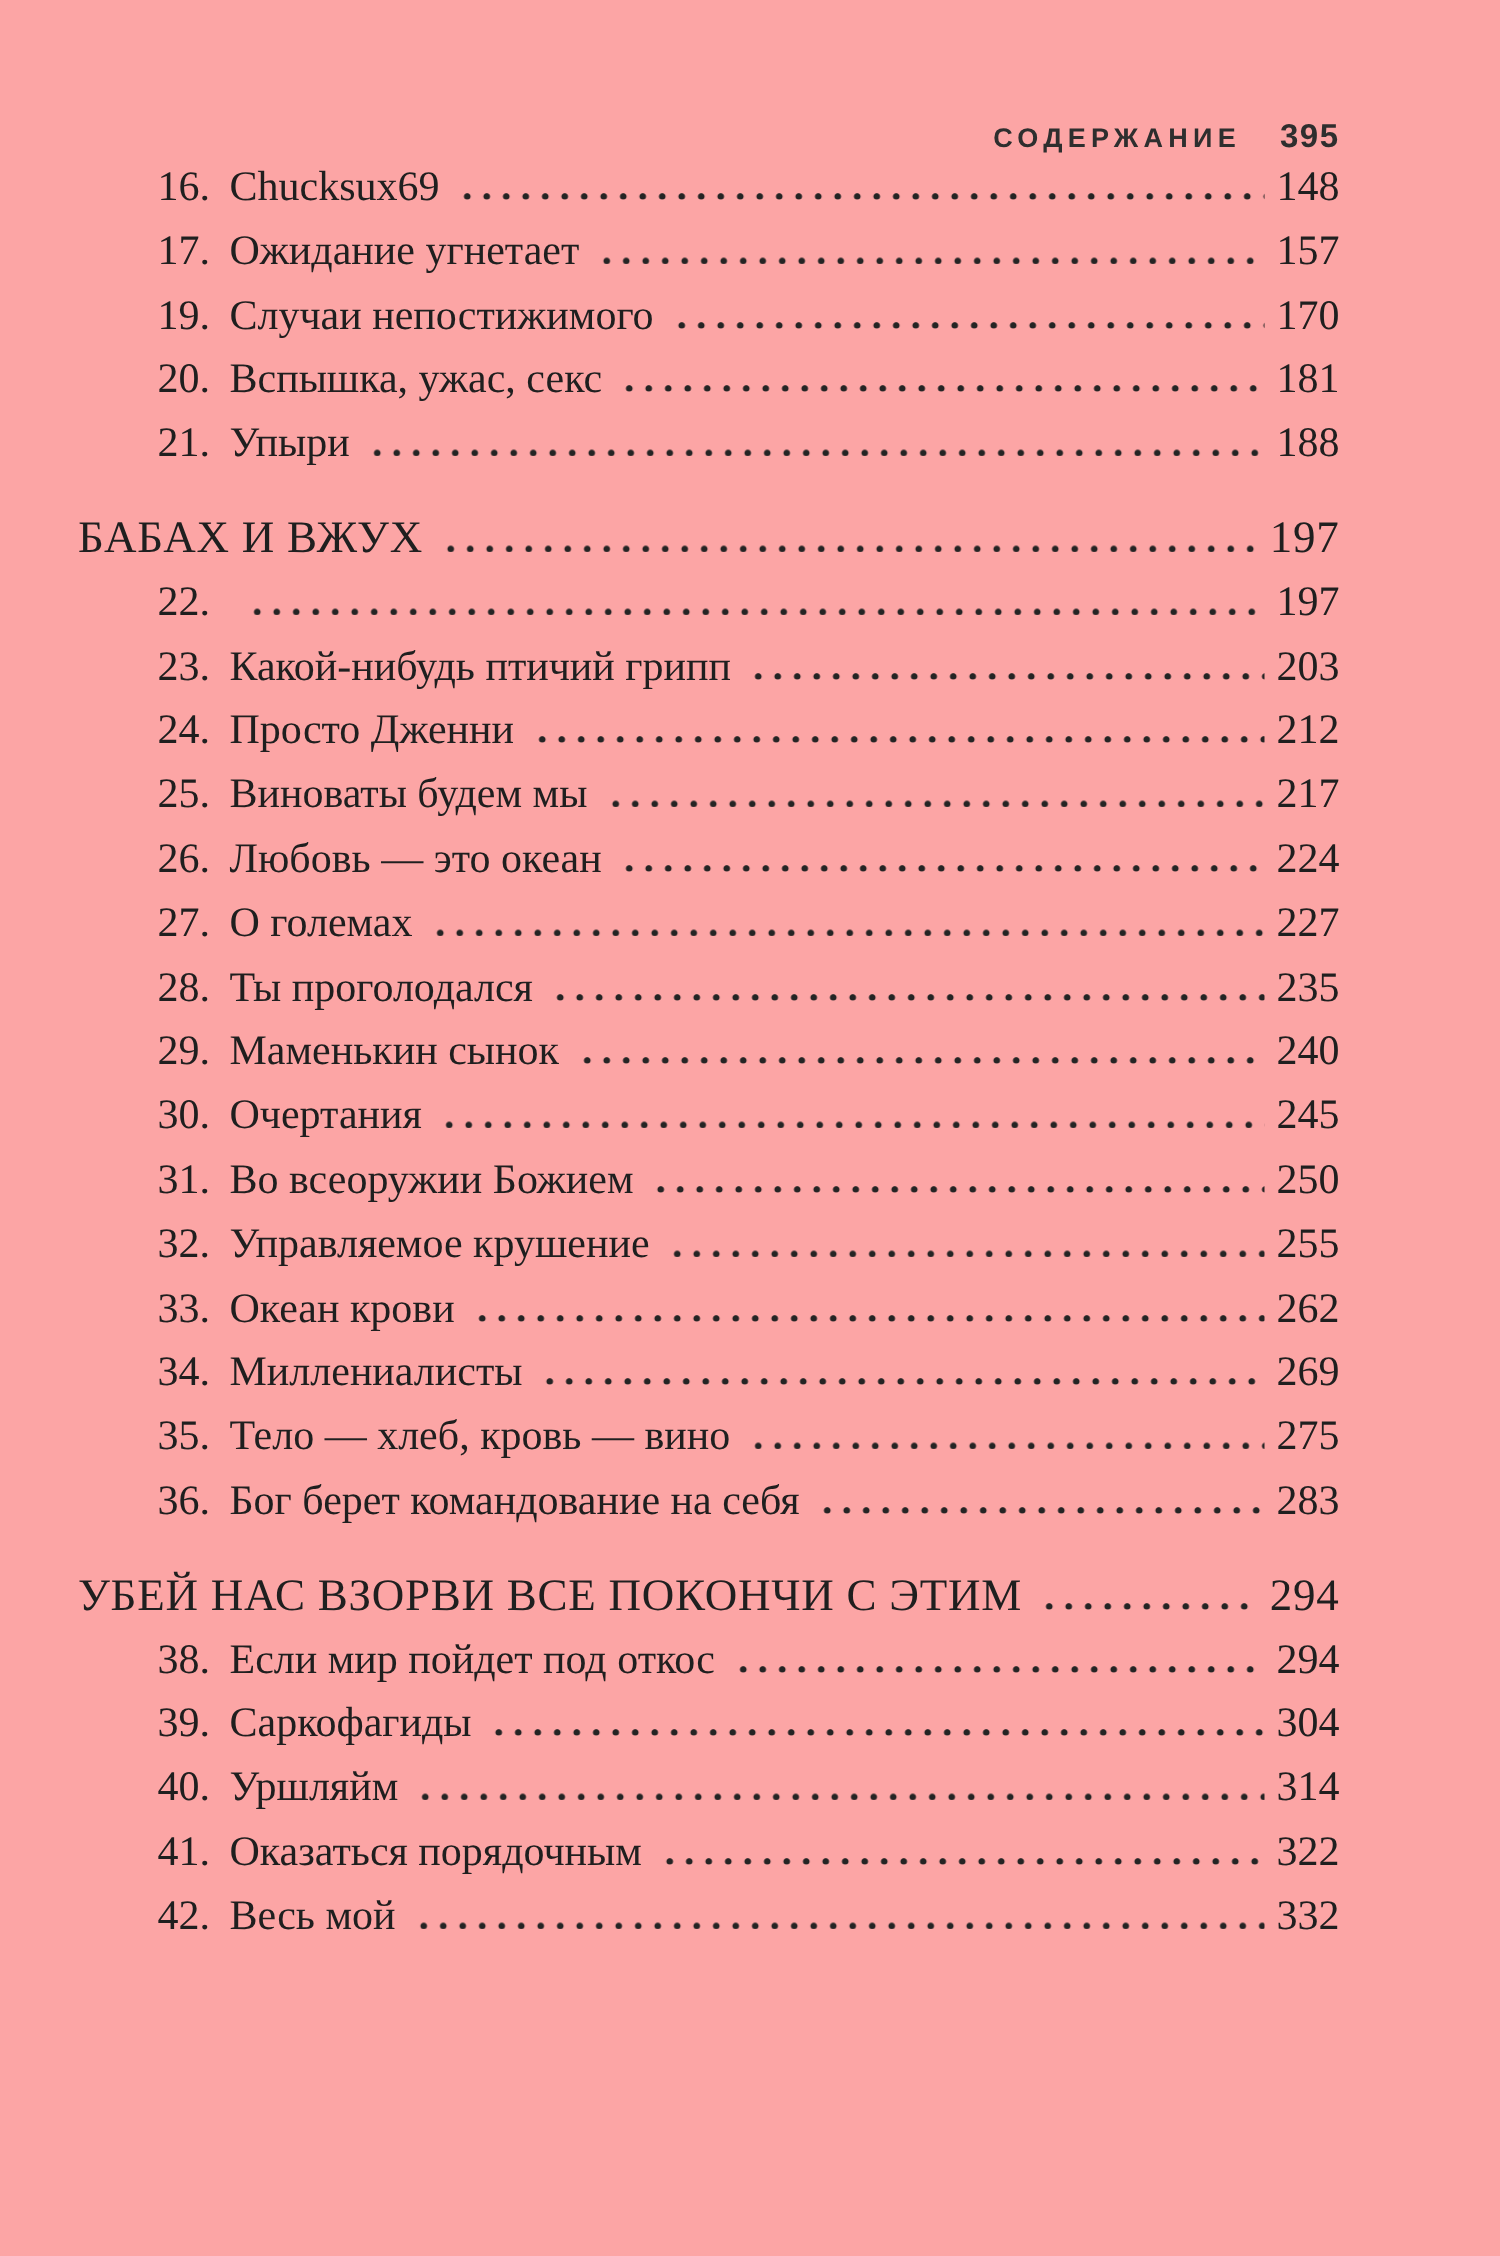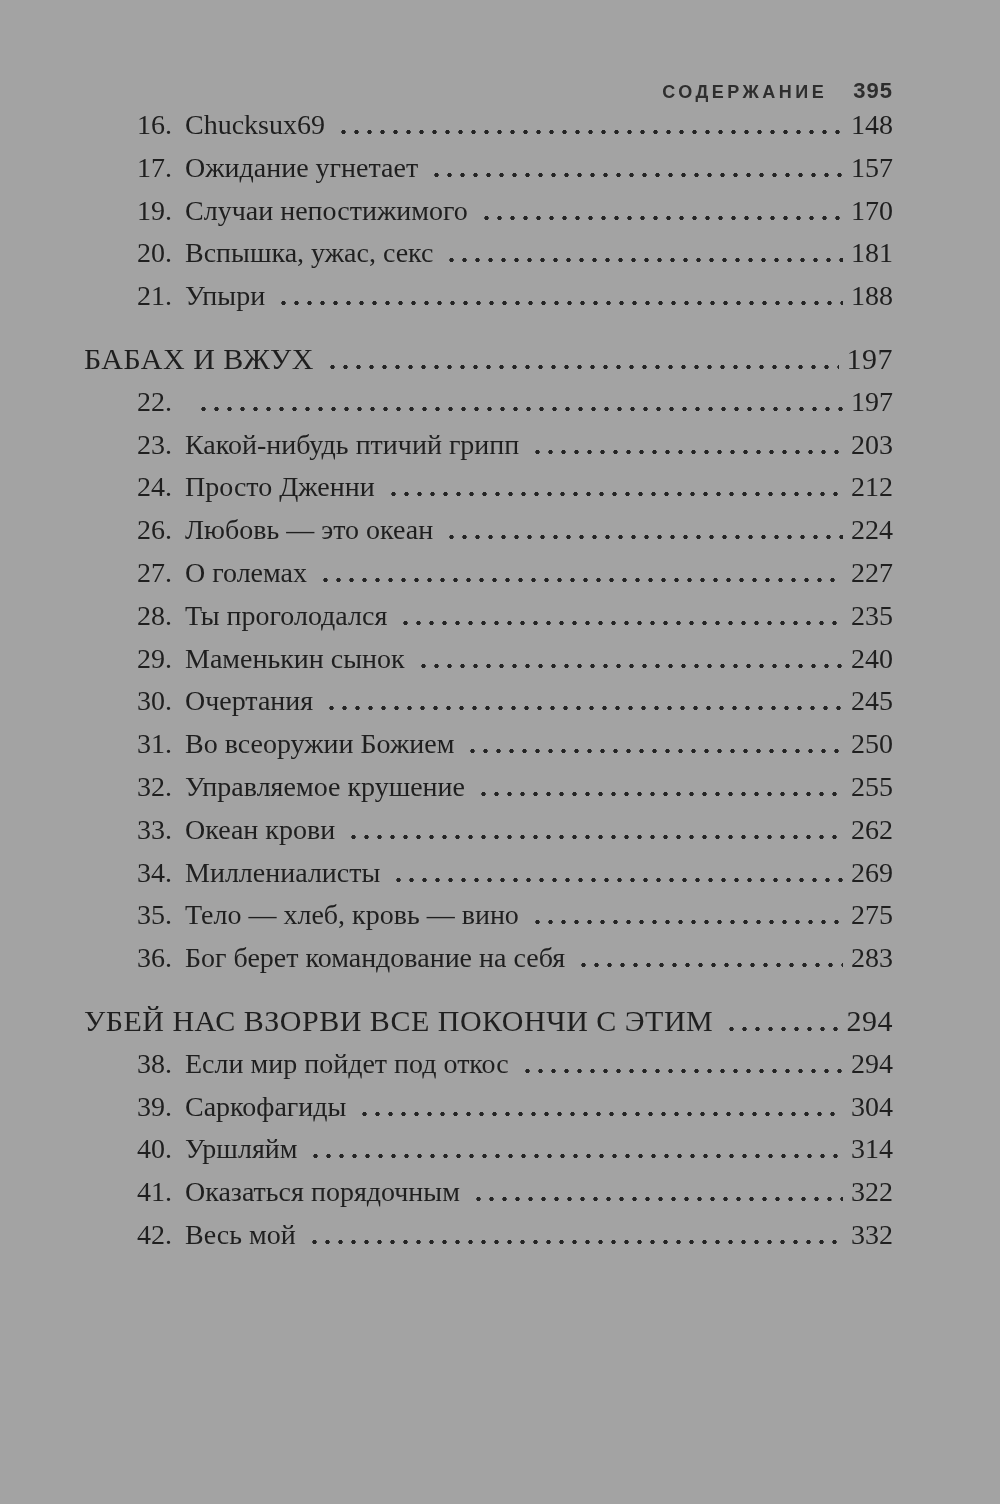--- a/index.html
+++ b/index.html
@@ -5,26 +5,26 @@
   html, body {
     margin: 0;
     padding: 0;
     background: #e9e9e9;
   }
   .page {
     position: relative;
     width: 1000px;
     height: 1504px;
     margin: 0 auto;
-    background: #a3a3a3;
+    background: #fca5a5;
     color: #1f1f1f;
     font-family: "Liberation Serif", "DejaVu Serif", serif;
     overflow: hidden;
     box-sizing: border-box;
-    padding: 78px 107px 40px 84px;
+    padding: 78px 107px 40px 52px;
   }
   
   .running-head {
     display: flex;
     justify-content: flex-end;
     align-items: baseline;
     font-family: "Liberation Sans", "DejaVu Sans", sans-serif;
     color: #2e2e2e;
   }
   .running-title {
@@ -134,20 +134,26 @@
     <span class="dots"></span>
     <span class="pageno">203</span>
   </div>
       <div class="toc-row entry">
     <span class="num">24.</span>
     <span class="title">Просто Дженни</span>
     <span class="dots"></span>
     <span class="pageno">212</span>
   </div>
       <div class="toc-row entry">
+    <span class="num">25.</span>
+    <span class="title">Виноваты будем мы</span>
+    <span class="dots"></span>
+    <span class="pageno">217</span>
+  </div>
+      <div class="toc-row entry">
     <span class="num">26.</span>
     <span class="title">Любовь — это океан</span>
     <span class="dots"></span>
     <span class="pageno">224</span>
   </div>
       <div class="toc-row entry">
     <span class="num">27.</span>
     <span class="title">О големах</span>
     <span class="dots"></span>
     <span class="pageno">227</span>

